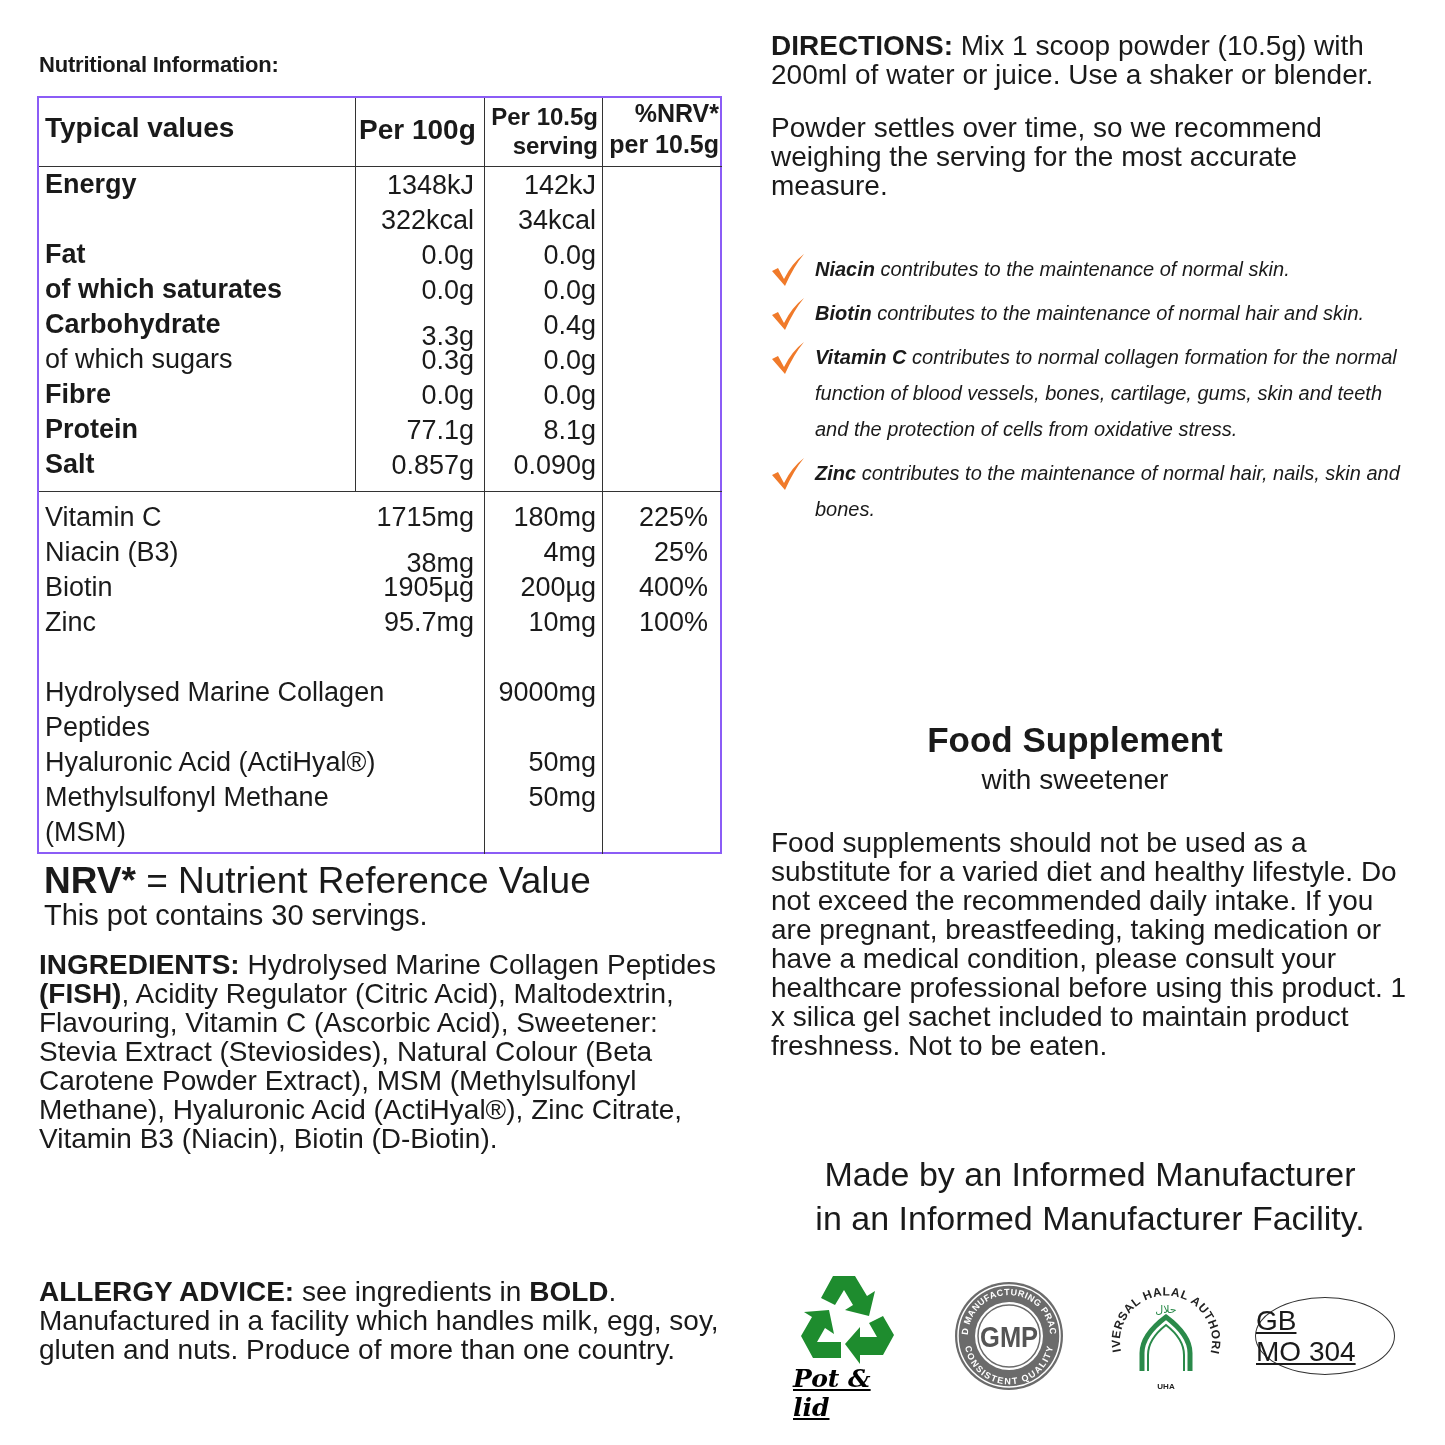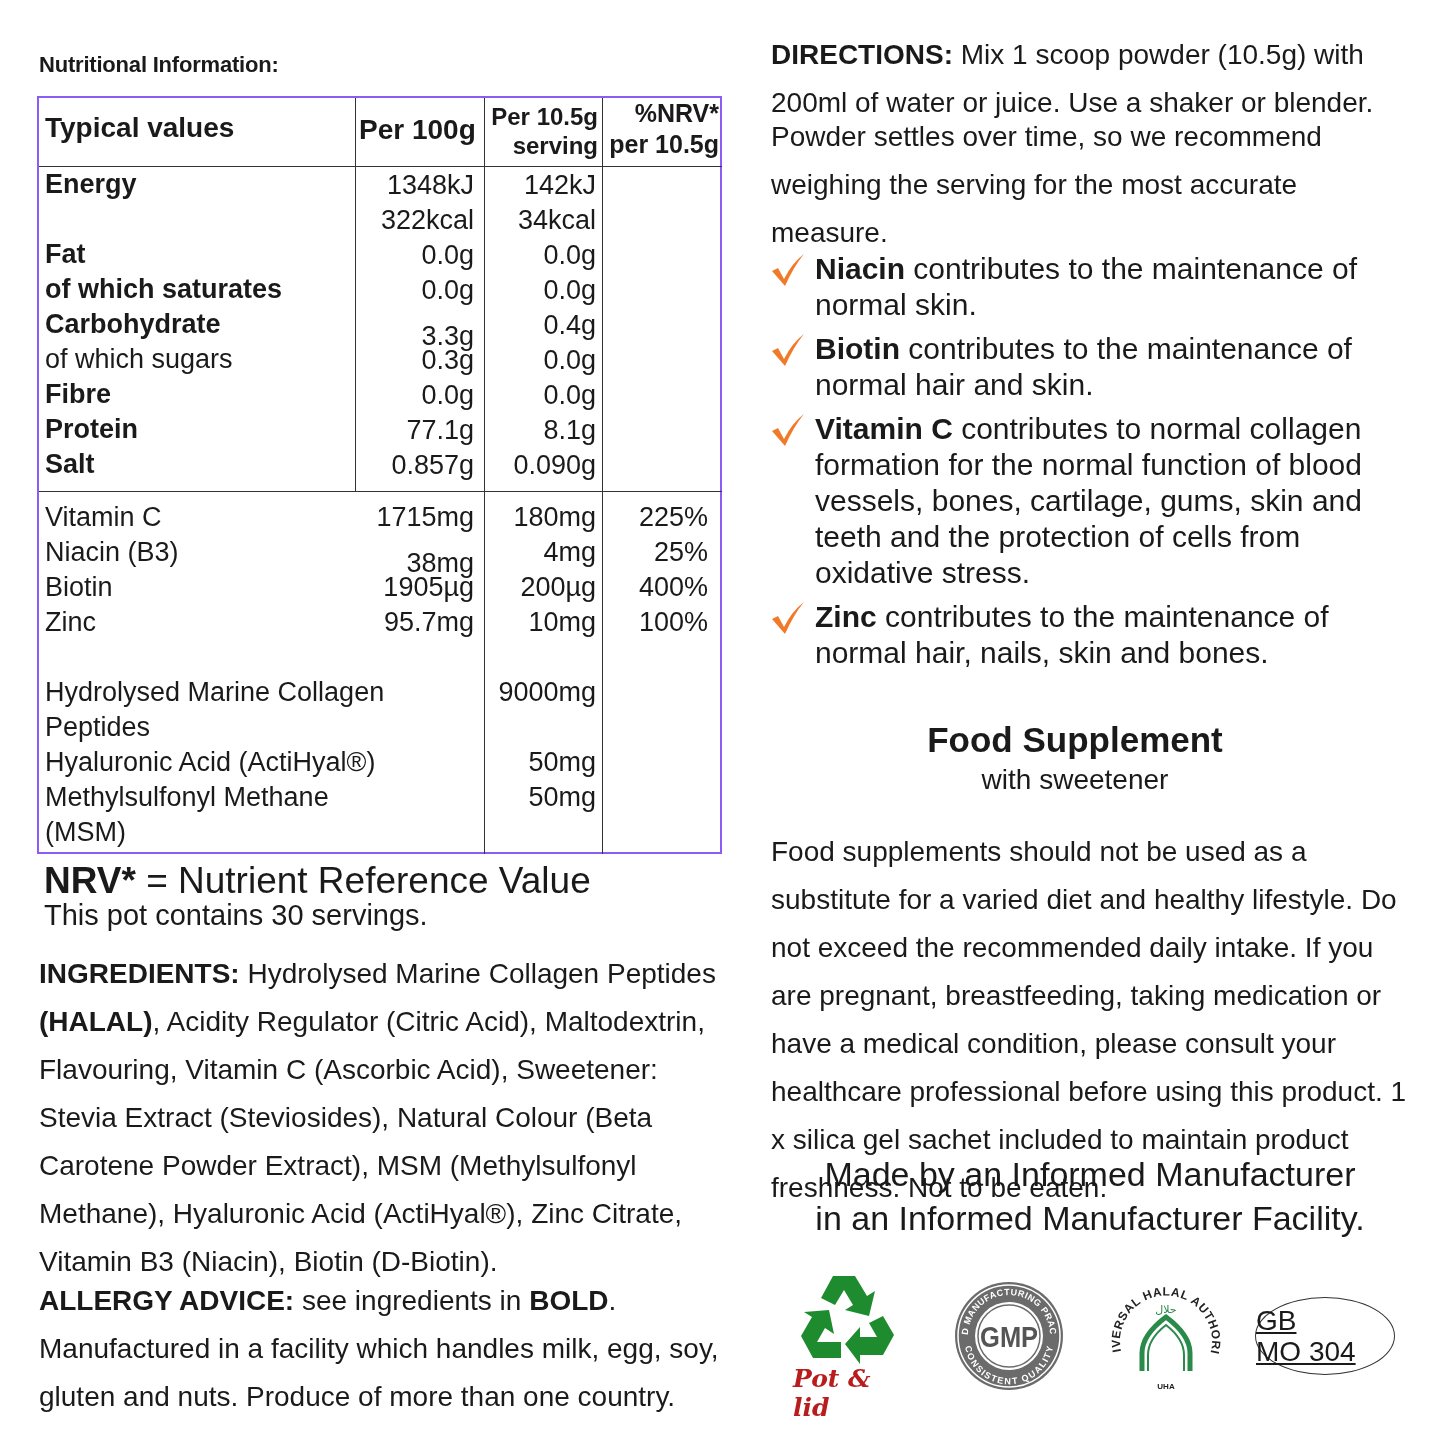--- a/index.html
+++ b/index.html
@@ -24,40 +24,40 @@
     .rnrv { right: 12px; text-align: right; }
 
     .hdr-typ { left: 6px; top: 12px; font-size: 28px; font-weight: bold; }
     .hdr-100 { left: 320px; top: 14px; font-size: 28px; font-weight: bold; }
     .hdr-sv { left: 449px; top: 4px; font-size: 24px; font-weight: bold; line-height: 29px; text-align: right; width: 110px; }
     .hdr-nrv { left: 566px; top: 0px; font-size: 25px; font-weight: bold; line-height: 31px; text-align: right; width: 114px; }
 
     .nrv-note { left: 44px; top: 860px; font-size: 37px; }
     .servings { left: 44px; top: 899px; font-size: 29px; }
 
-    .para { font-size: 28px; line-height: 48px; }
+    .para { font-size: 28px; line-height: 29px; }
     .ingredients { left: 39px; top: 950px; width: 690px; }
     .allergy { left: 39px; top: 1277px; width: 720px; }
 
     
     .directions { left: 771px; top: 31px; width: 660px; }
     .powder { left: 771px; top: 113px; width: 640px; }
 
     .claims { left: 768px; top: 251px; width: 640px; }
-    .claim { position: relative; padding-left: 47px; margin-bottom: 8px; font-size: 30px; line-height: 36px; }
+    .claim { position: relative; padding-left: 47px; margin-bottom: 8px; font-size: 20px; line-height: 36px; font-style: italic; }
     .claim .tick { position: absolute; left: 2px; top: 2px; width: 36px; height: 36px; }
 
     .fs-title { left: 770px; top: 720px; width: 610px; text-align: center; font-size: 35px; font-weight: bold; }
     .fs-sub { left: 770px; top: 764px; width: 610px; text-align: center; font-size: 28px; }
 
     .warning { left: 771px; top: 828px; width: 650px; }
     .made { left: 770px; top: 1152px; width: 640px; text-align: center; font-size: 34px; line-height: 44px; }
 
     .logo { position: absolute; }
-    .recycle-label { font-family: "DejaVu Serif", serif; font-style: italic; font-weight: bold; color: #b91c1c; font-size: 25px; }
+    .recycle-label { font-family: "DejaVu Serif", serif; font-style: italic; font-weight: bold; color: #000000; font-size: 25px; text-decoration: underline; }
     .oval { border: 1.5px solid #333; border-radius: 50%; width: 140px; height: 78px; box-sizing: border-box;
             display: flex; flex-direction: column; align-items: flex-start; justify-content: center; font-size: 28px; line-height: 31px; text-decoration: underline; }
   </style>
 </head>
 <body>
 
 <div class="abs nut-title">Nutritional Information:</div>
 
 <div class="abs nt">
 
@@ -163,21 +163,21 @@
     <div class="cell rsv" style="top:682px">50mg</div>
   </div>
 </div>
 
 <div class="abs nrv-note">
   <b>NRV*</b><span> = Nutrient Reference Value</span>
 </div>
 <div class="abs servings">This pot contains 30 servings.</div>
 
 <div class="abs para ingredients">
-  <b>INGREDIENTS:</b><span> Hydrolysed Marine Collagen Peptides </span><b>(HALAL)</b><span>, Acidity Regulator (Citric Acid), Maltodextrin, Flavouring, Vitamin C (Ascorbic Acid), Sweetener: Stevia Extract (Steviosides), Natural Colour (Beta Carotene Powder Extract), MSM (Methylsulfonyl Methane), Hyaluronic Acid (ActiHyal®), Zinc Citrate, Vitamin B3 (Niacin), Biotin (D-Biotin).</span>
+  <b>INGREDIENTS:</b><span> Hydrolysed Marine Collagen Peptides </span><b>(FISH)</b><span>, Acidity Regulator (Citric Acid), Maltodextrin, Flavouring, Vitamin C (Ascorbic Acid), Sweetener: Stevia Extract (Steviosides), Natural Colour (Beta Carotene Powder Extract), MSM (Methylsulfonyl Methane), Hyaluronic Acid (ActiHyal®), Zinc Citrate, Vitamin B3 (Niacin), Biotin (D-Biotin).</span>
 </div>
 
 <div class="abs para allergy">
   <b>ALLERGY ADVICE:</b><span> see ingredients in </span><b>BOLD</b><span>. Manufactured in a facility which handles milk, egg, soy, gluten and nuts. Produce of more than one country.</span>
 </div>
 
 <div class="abs para directions">
   <b>DIRECTIONS:</b><span> Mix 1 scoop powder (10.5g) with 200ml of water or juice. Use a shaker or blender.</span>
 </div>
 <div class="abs para powder">Powder settles over time, so we recommend weighing the serving for the most accurate measure.</div>

